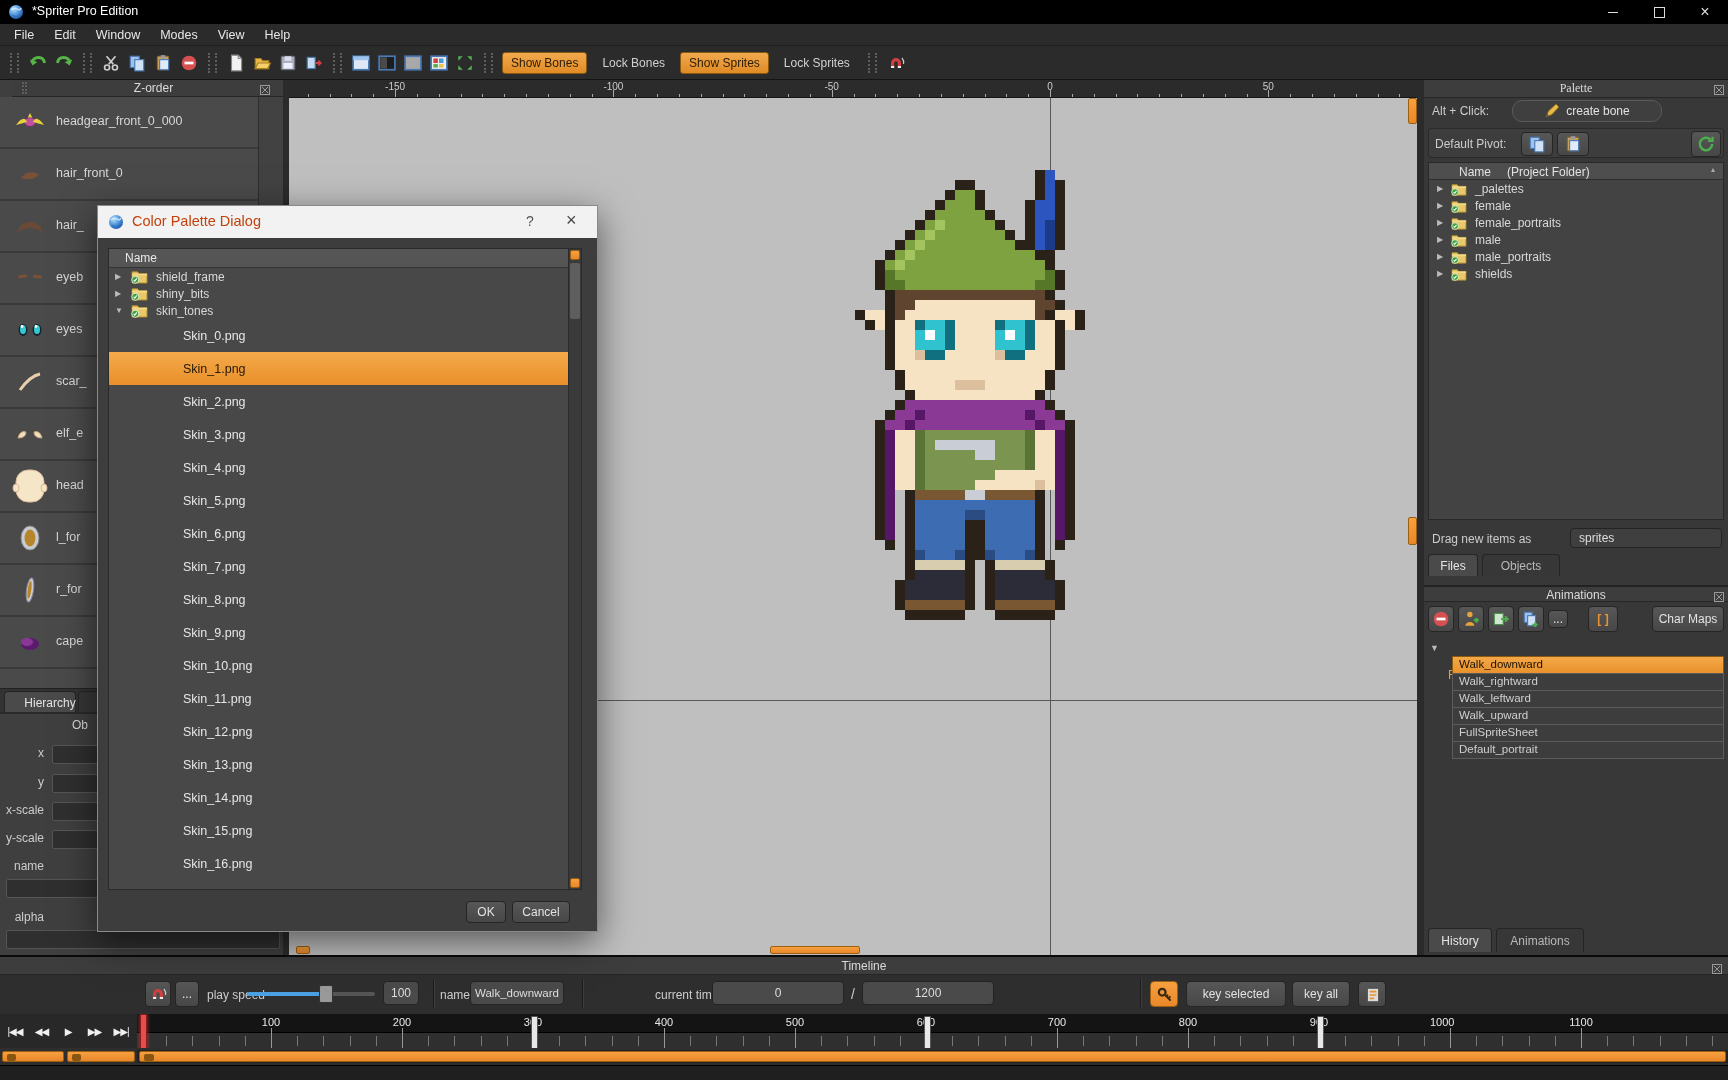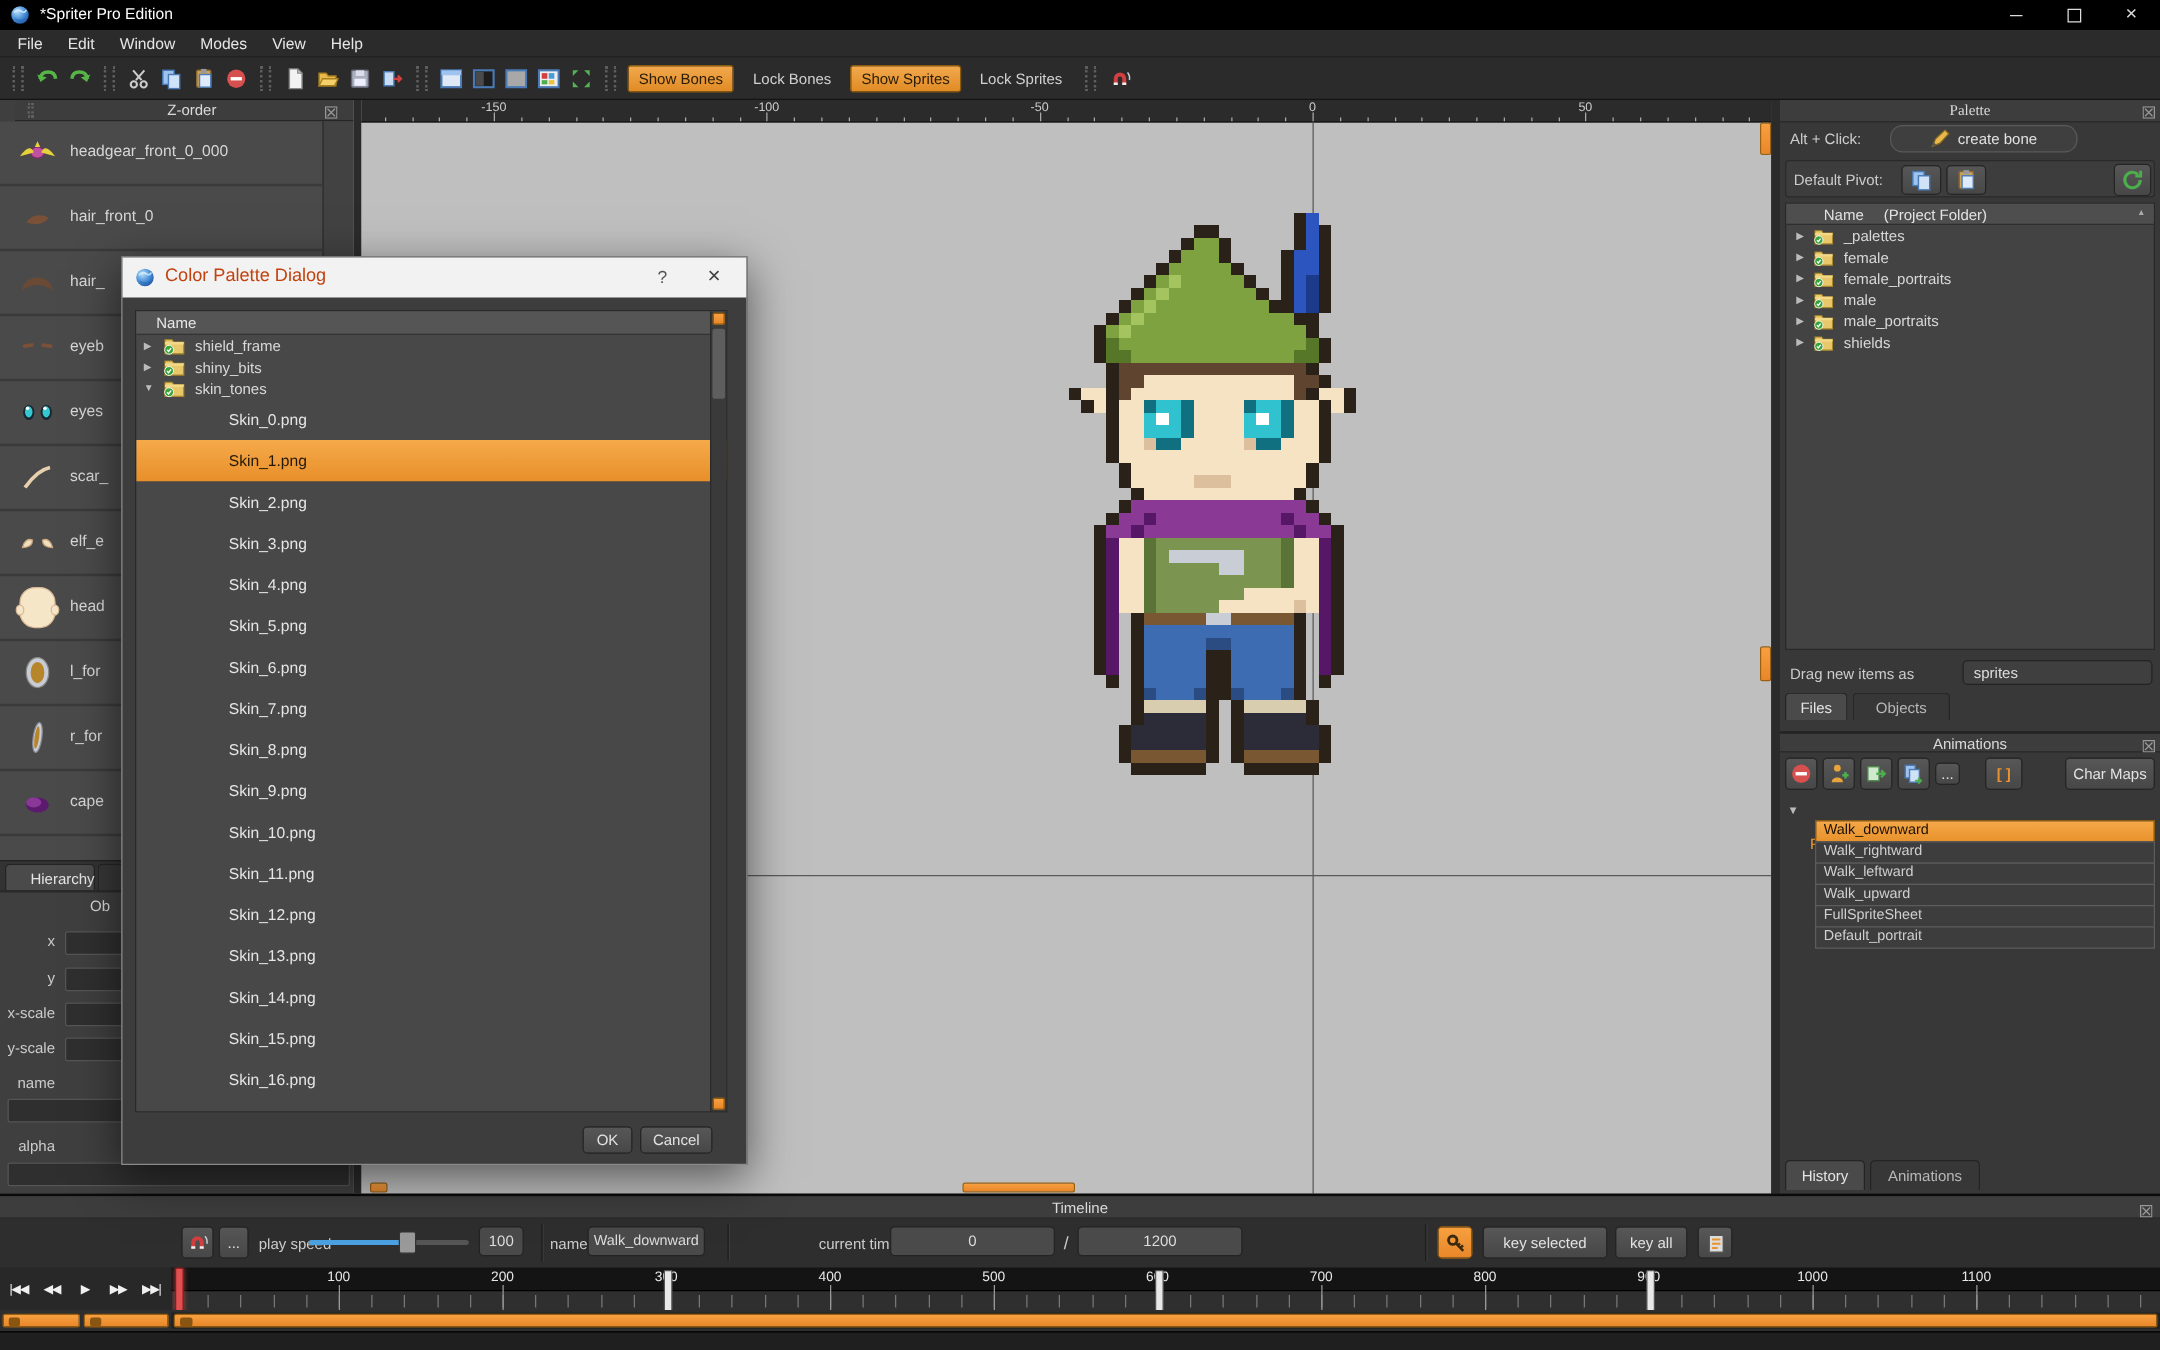--- a/index.html
+++ b/index.html
@@ -1417,21 +1417,21 @@
         <div style="position: absolute; left: 638px; top: 2px; width: 40px; text-align: center; color: rgb(232, 232, 232); font-size: 11px;">500</div>
         <div style="position: absolute; left: 658px; top: 14px; width: 1px; height: 20px; background: rgb(153, 153, 153);"></div>
         <div style="position: absolute; left: 769px; top: 2px; width: 40px; text-align: center; color: rgb(232, 232, 232); font-size: 11px;">600</div>
         <div style="position: absolute; left: 789px; top: 14px; width: 1px; height: 20px; background: rgb(153, 153, 153);"></div>
         <div style="position: absolute; left: 900px; top: 2px; width: 40px; text-align: center; color: rgb(232, 232, 232); font-size: 11px;">700</div>
         <div style="position: absolute; left: 920px; top: 14px; width: 1px; height: 20px; background: rgb(153, 153, 153);"></div>
         <div style="position: absolute; left: 1031px; top: 2px; width: 40px; text-align: center; color: rgb(232, 232, 232); font-size: 11px;">800</div>
         <div style="position: absolute; left: 1051px; top: 14px; width: 1px; height: 20px; background: rgb(153, 153, 153);"></div>
         <div style="position: absolute; left: 1162px; top: 2px; width: 40px; text-align: center; color: rgb(232, 232, 232); font-size: 11px;">900</div>
         <div style="position: absolute; left: 1182px; top: 14px; width: 1px; height: 20px; background: rgb(153, 153, 153);"></div>
-        <div style="position: absolute; left: 1293px; top: 2px; width: 40px; text-align: center; color: rgb(232, 232, 232); font-size: 11px;">1000</div>
+        <div style="position: absolute; left: 1293px; top: 2px; width: 40px; text-align: left; color: rgb(232, 232, 232); font-size: 11px;">1000</div>
         <div style="position: absolute; left: 1313px; top: 14px; width: 1px; height: 20px; background: rgb(153, 153, 153);"></div>
         <div style="position: absolute; left: 1424px; top: 2px; width: 40px; text-align: center; color: rgb(232, 232, 232); font-size: 11px;">1100</div>
         <div style="position: absolute; left: 1444px; top: 14px; width: 1px; height: 20px; background: rgb(153, 153, 153);"></div>
         <div style="position: absolute; left: 394px; top: 2px; width: 5px; height: 32px; background: rgb(232, 232, 232); border: 1px solid rgb(85, 85, 85); border-radius: 1px;"></div>
         <div style="position: absolute; left: 787px; top: 2px; width: 5px; height: 32px; background: rgb(232, 232, 232); border: 1px solid rgb(85, 85, 85); border-radius: 1px;"></div>
         <div style="position: absolute; left: 1180px; top: 2px; width: 5px; height: 32px; background: rgb(232, 232, 232); border: 1px solid rgb(85, 85, 85); border-radius: 1px;"></div>
         <div style="position: absolute; left: 3px; top: 0px; width: 5px; height: 34px; background: rgb(224, 80, 80); border: 1px solid rgb(138, 26, 26); border-radius: 1px; box-shadow: rgba(255, 80, 80, 0.6) 0px 0px 4px;"></div>
       </div>
     <div class="abs" style="left:137px;top:93px;width:1591px;height:13px;background:#222;">
       <div class="abs orange" style="left:2px;top:1px;width:1587px;height:11px;">

